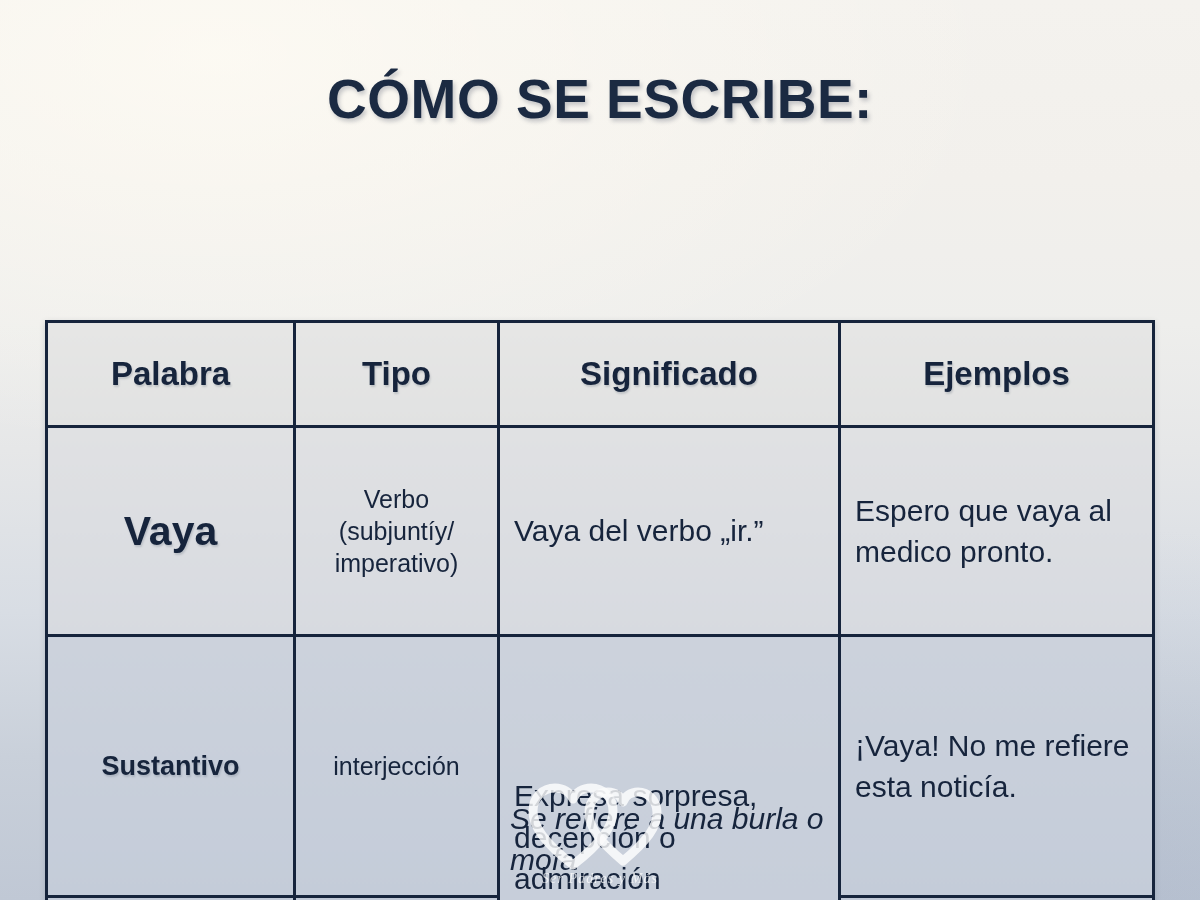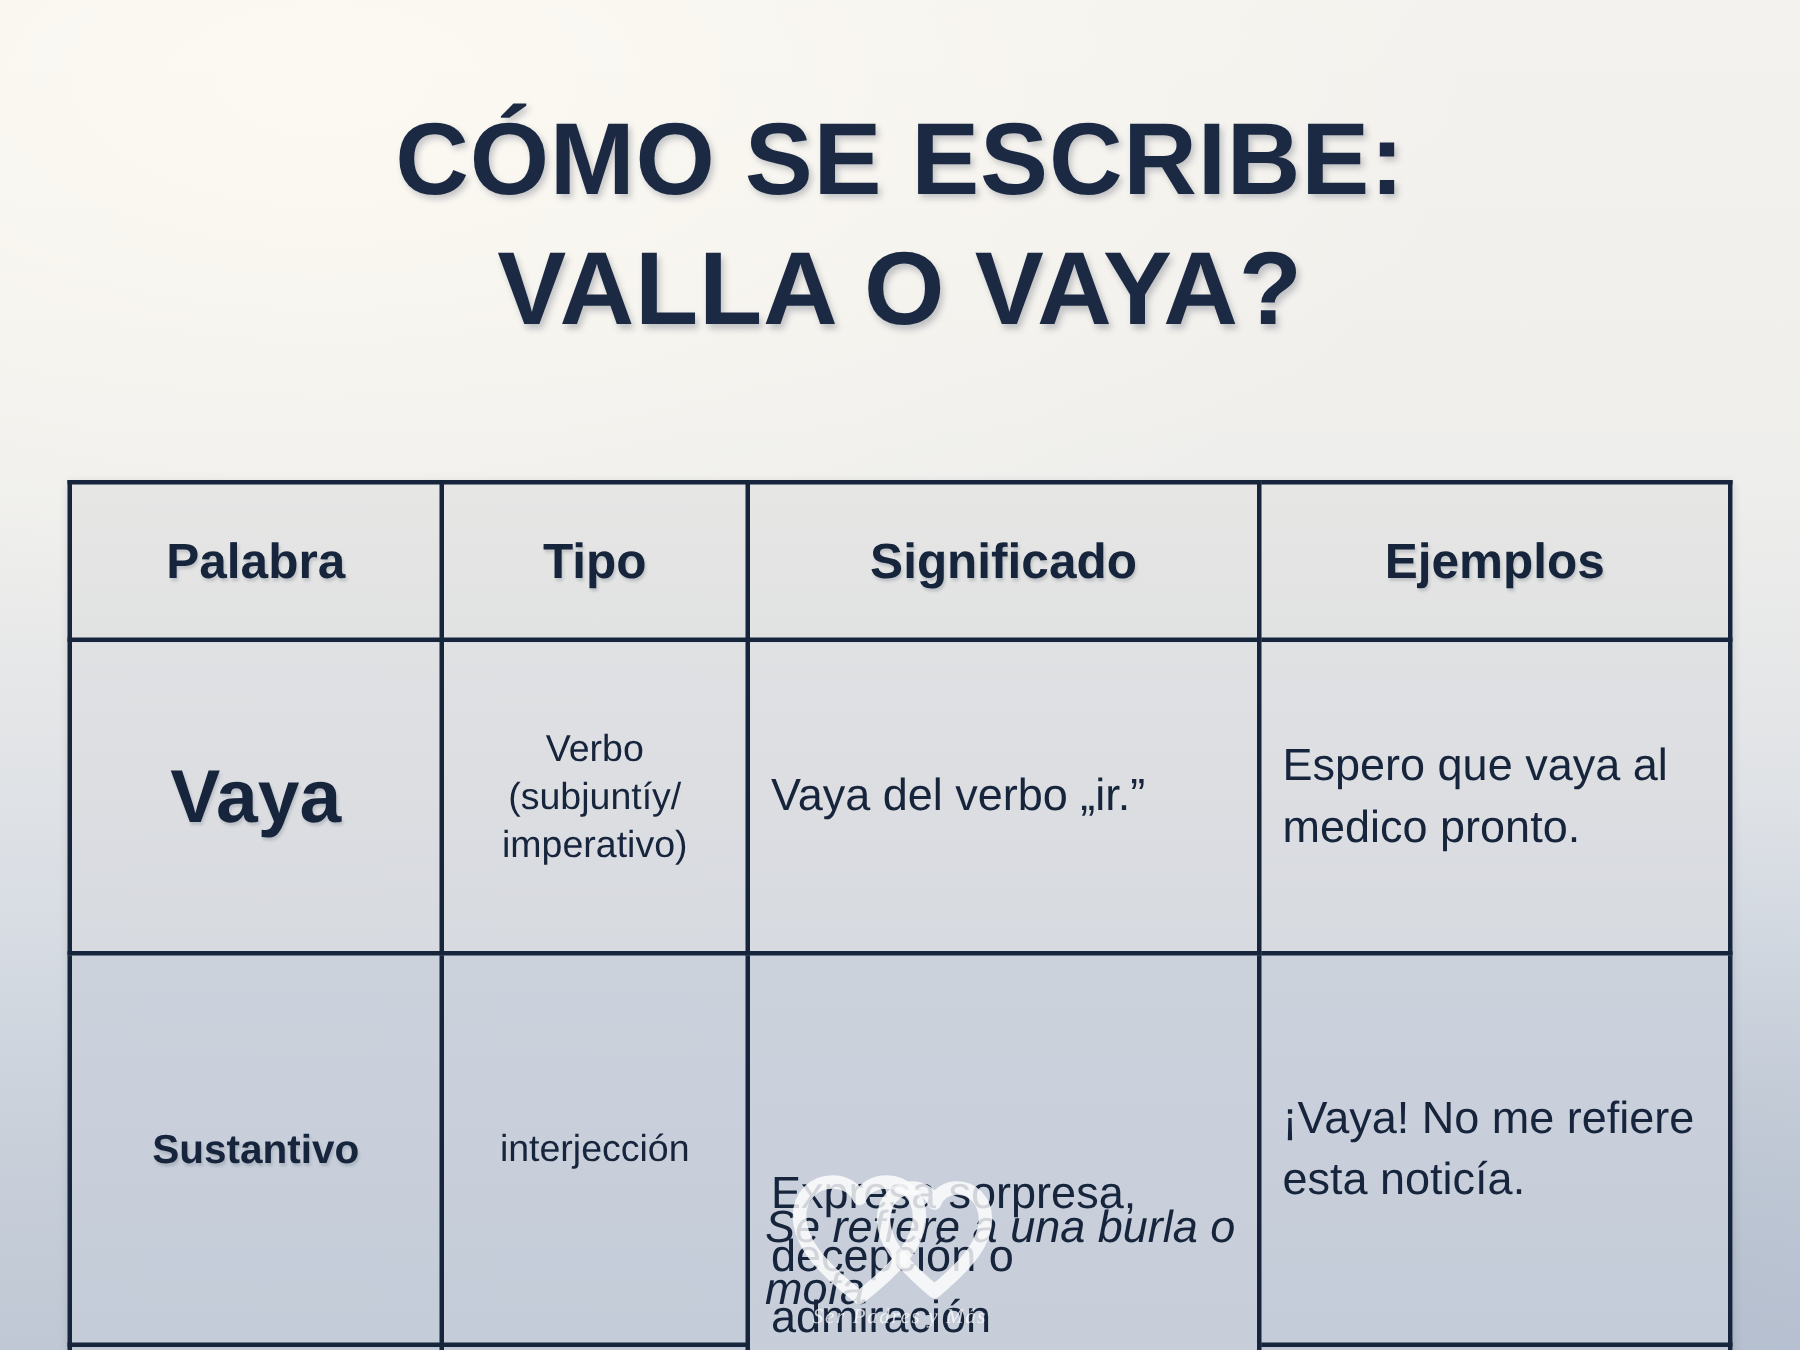--- a/index.html
+++ b/index.html
@@ -51,21 +51,21 @@
     z-index: 3;
   }
   .title-line {
     display: block;
     color: #1b2a42;
     font-weight: bold;
     letter-spacing: 0.5px;
     line-height: 1.0;
     text-shadow: 2px 3px 4px rgba(60,70,90,0.28);
   }
-  .title-line.l1 { font-size: 68px; }
+  .title-line.l1 { font-size: 55px; }
   .title-line.l2 { font-size: 69px; margin-top: 18px; }
 
   
   .table-wrap {
     position: absolute;
     left: 45px;
     top: 320px;
     width: 1107px;
     z-index: 2;
   }
@@ -98,21 +98,21 @@
     text-shadow: 1px 2px 2px rgba(70,80,100,0.22);
   }
 
   
   tr.r1 td { height: 186px; background: linear-gradient(180deg, #e0e1e3 0%, #d7dae0 100%); }
   tr.r2 td { height: 238px; background: linear-gradient(180deg, #ccd2dc 0%, #c4ccd9 100%); }
   tr.r3 td { height: 120px; background: linear-gradient(180deg, #c2cad8 0%, #bcc5d4 100%); }
 
   .word-cell {
     text-align: center;
-    font-size: 50px;
+    font-size: 41px;
     font-weight: bold;
     text-shadow: 1px 2px 2px rgba(70,80,100,0.22);
   }
   .word-cell.small {
     font-size: 27px;
   }
   .type-cell {
     text-align: center;
     font-size: 25px;
     line-height: 1.28;
@@ -159,21 +159,20 @@
     font-style: italic;
   }
 </style>
 </head>
 <body>
 
 <div class="page">
 
   <div class="title-block">
     <span class="title-line l1">CÓMO SE ESCRIBE:</span>
-    <span class="title-line l2">VALLA O VAYA?</span>
   </div>
 
   <div class="table-wrap">
     <table class="vocab">
       <colgroup>
         <col class="c1">
           <col class="c2">
           <col class="c3">
           <col class="c4">
       </colgroup>

